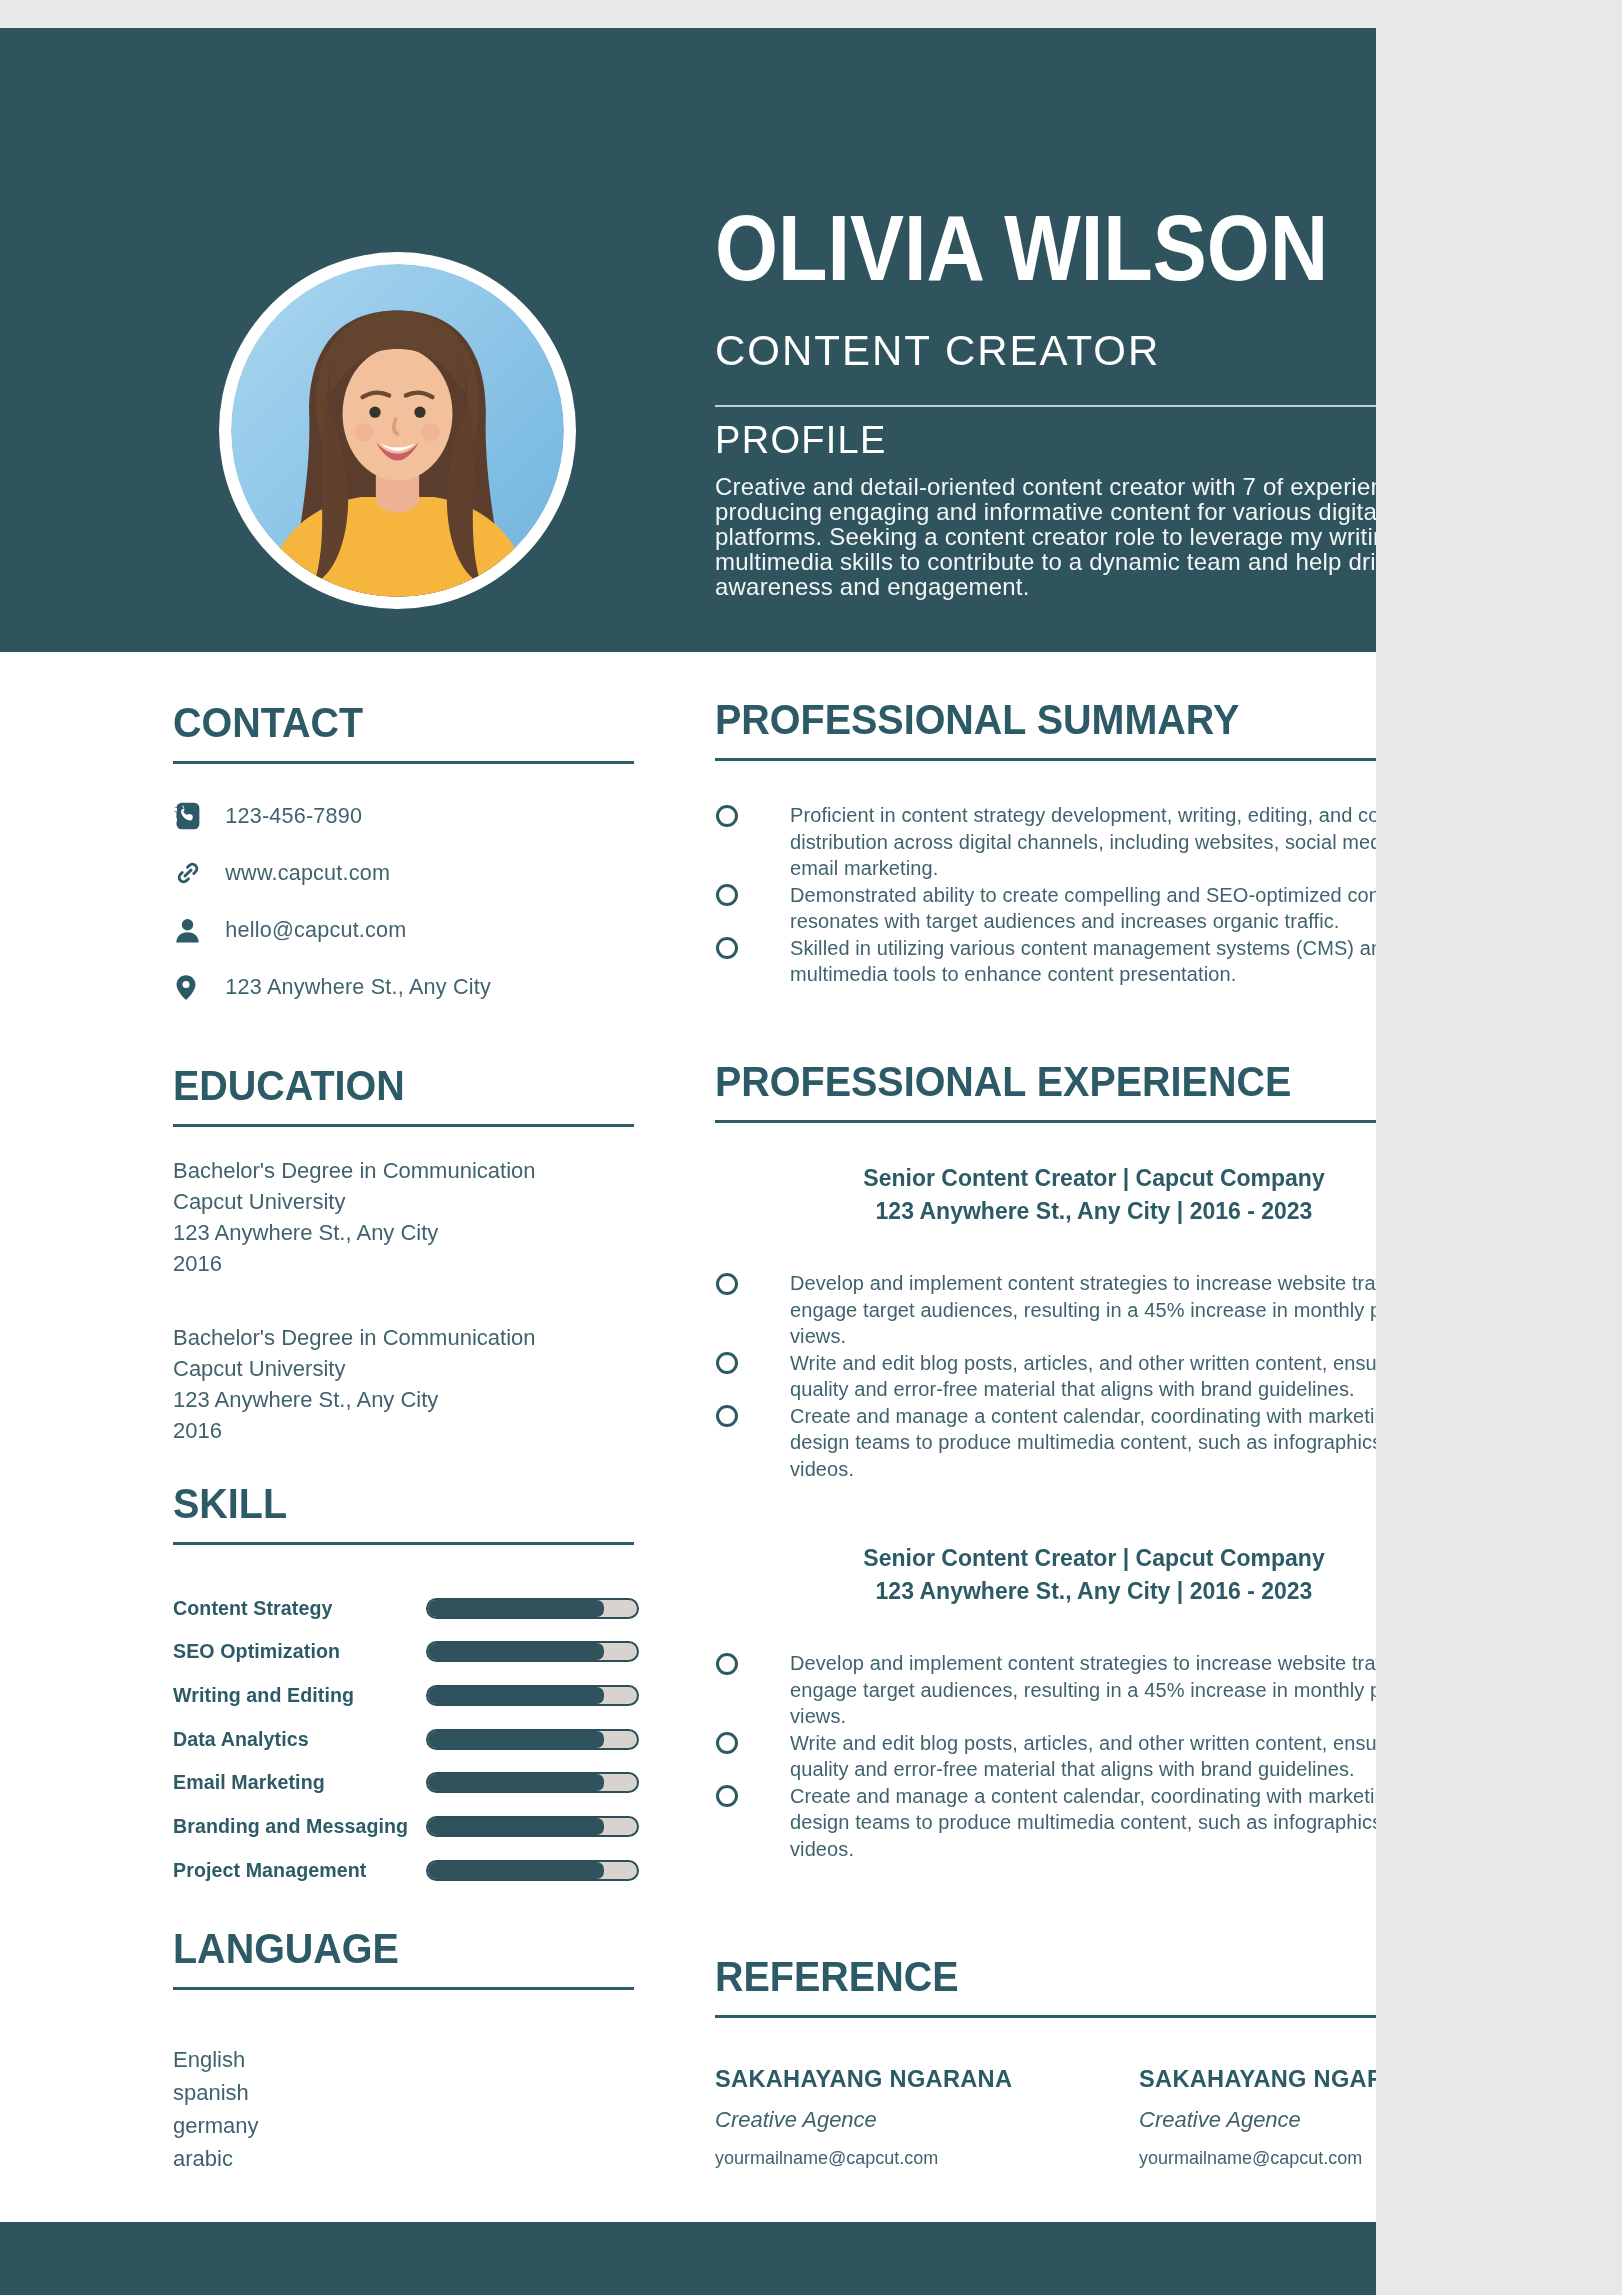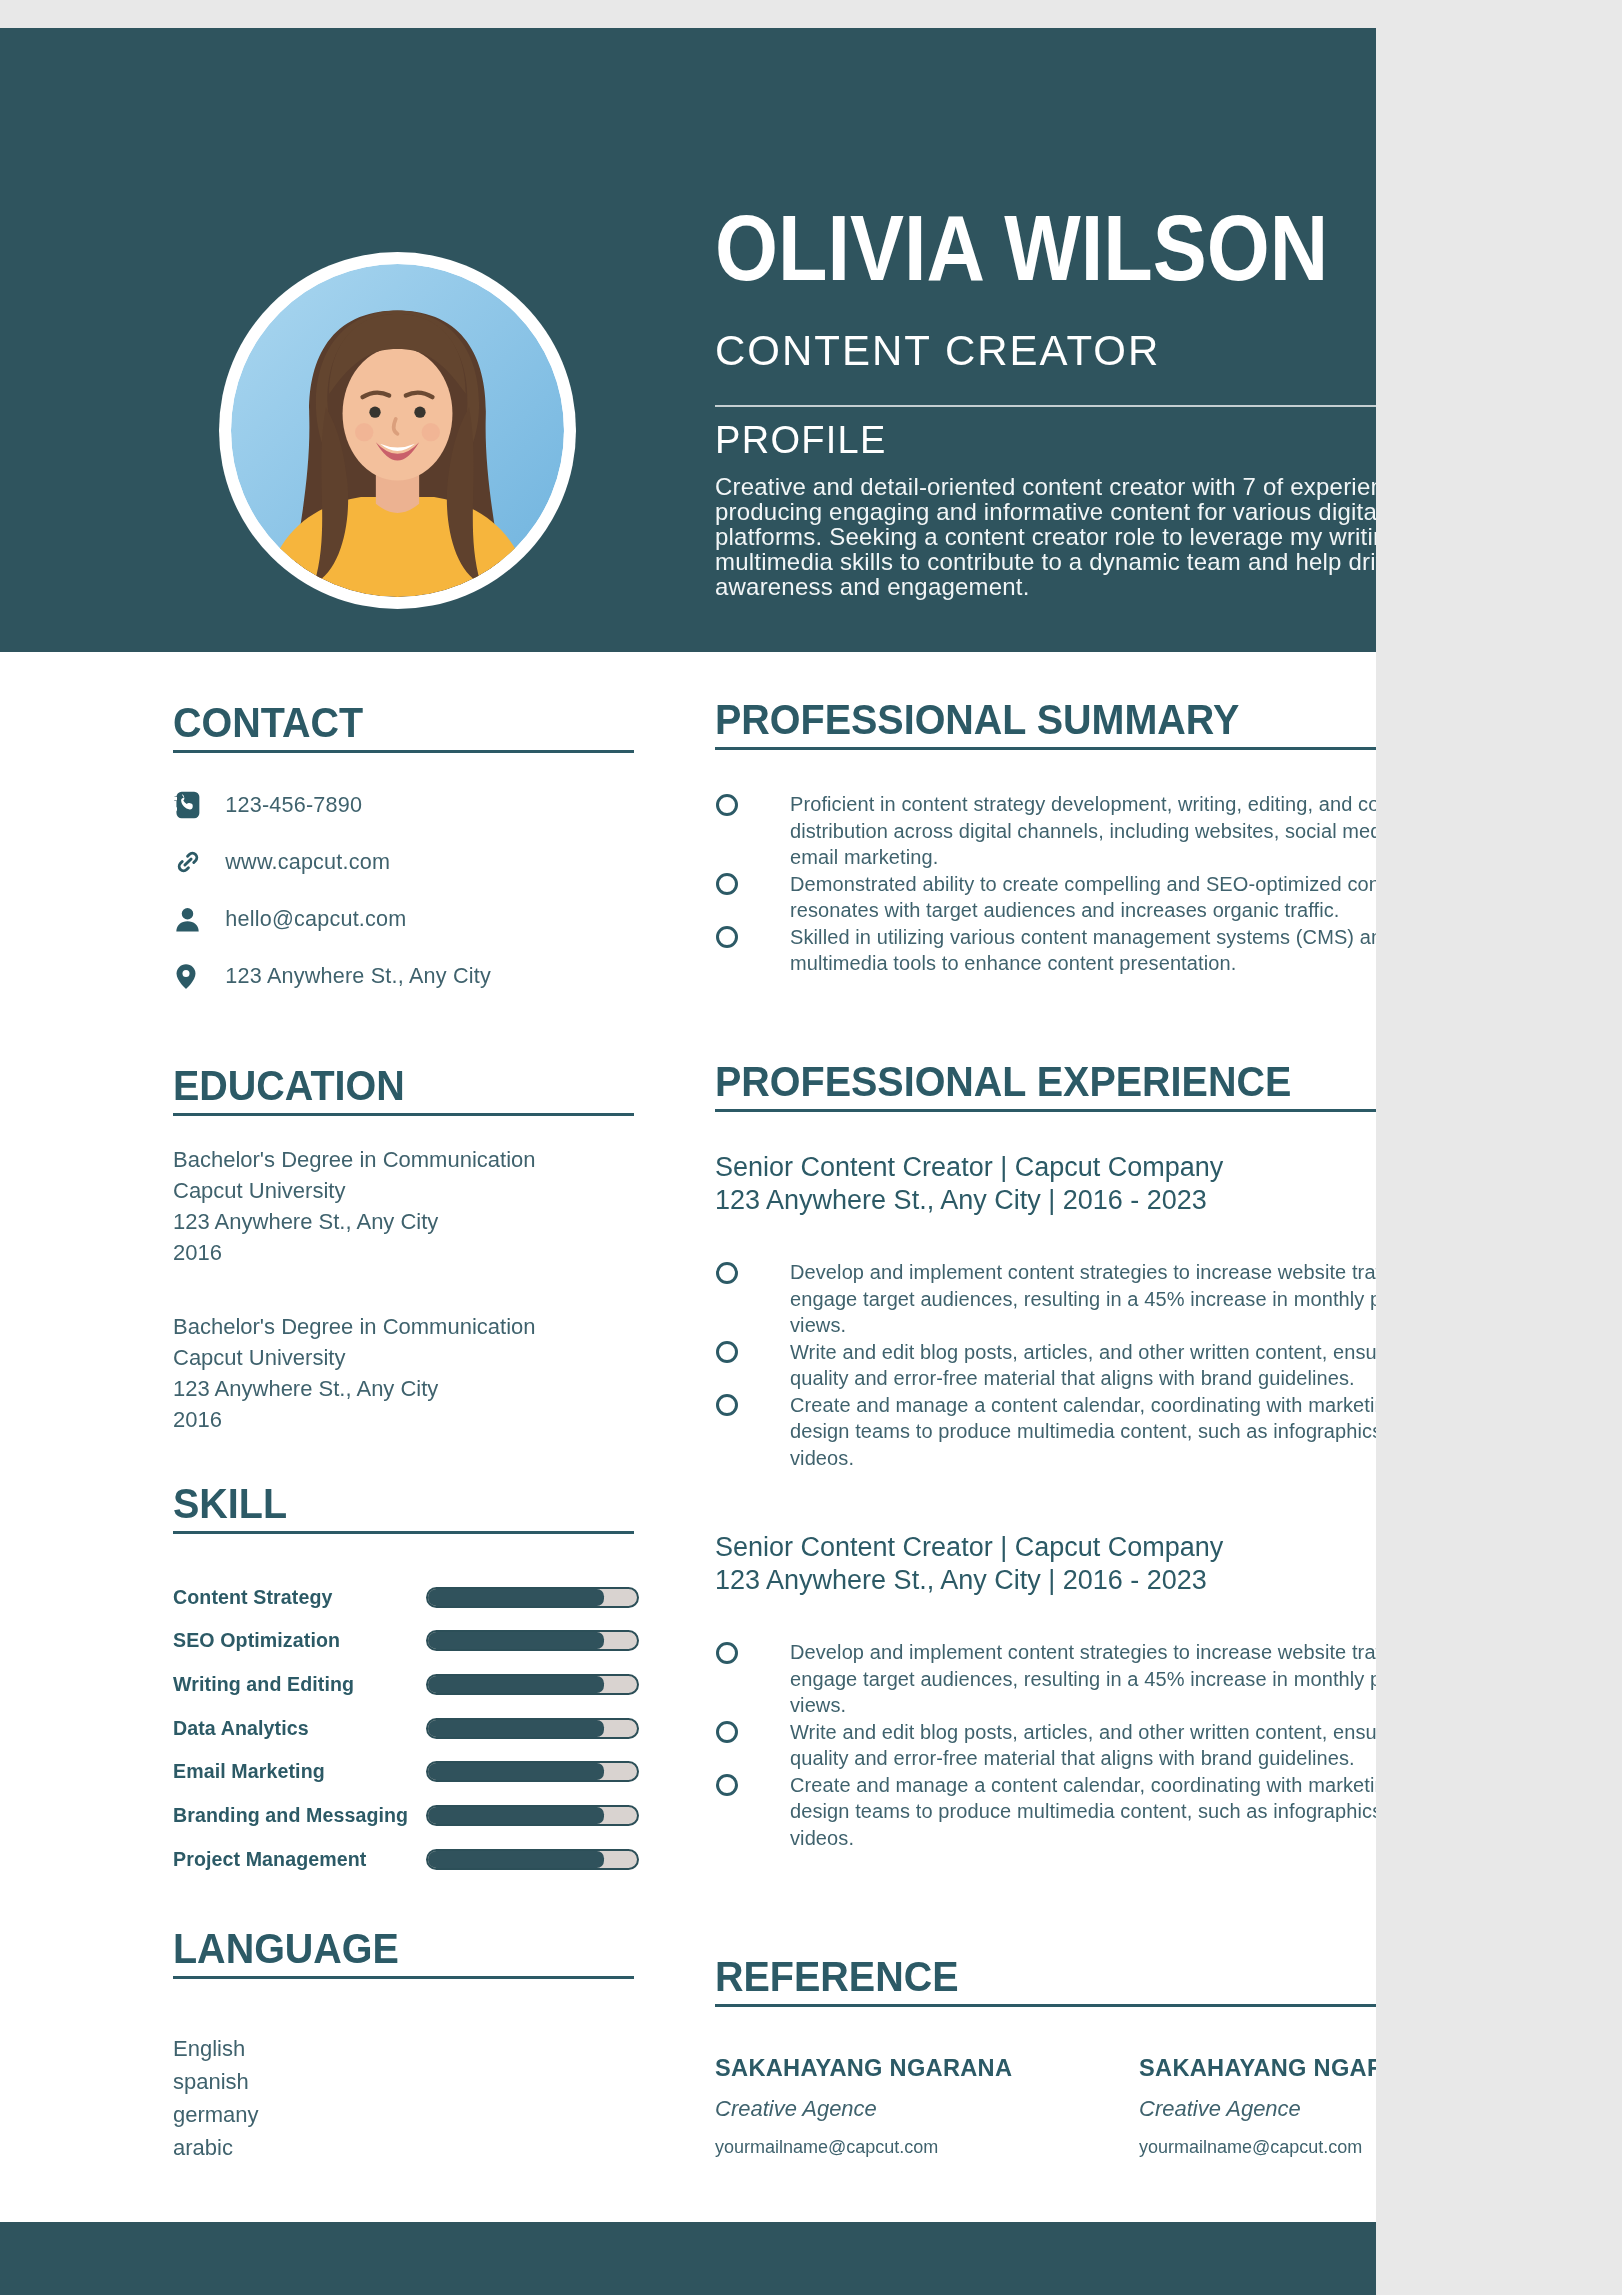--- a/index.html
+++ b/index.html
@@ -31,21 +31,21 @@
     letter-spacing:2px;font-weight:400;white-space:nowrap;}
   .hero-div{position:absolute;left:715px;top:377px;width:751px;height:2px;background:var(--divider);}
   .hero-profile-h{position:absolute;left:715px;top:391px;color:#ffffff;font-size:38px;line-height:42px;
     letter-spacing:1.3px;font-weight:400;}
   .hero-profile-p{position:absolute;left:715px;top:446px;width:769px;color:#F2F6F7;font-size:24px;
     line-height:25px;letter-spacing:0.2px;}
 
   
   .sec{position:absolute;}
   .sec h2{font-size:42px;line-height:42px;font-weight:700;color:var(--heading);
-    padding-bottom:6px;border-bottom:3.9px solid var(--heading);}
+    padding-bottom:17px;border-bottom:3.9px solid var(--heading);}
   .sec h2 .cond{display:inline-block;transform:scaleX(.94);transform-origin:0 50%;white-space:nowrap;}
   .left-col{left:173px;width:461px;}
   .right-col{left:715px;width:758px;}
 
   
   .contact-list{list-style:none;margin-top:37px;}
   .contact-row{display:flex;align-items:center;height:30px;margin-bottom:27px;color:var(--heading);}
   .cicon{width:34px;display:flex;justify-content:flex-start;align-items:center;color:var(--heading);}
   .ctext{margin-left:18.3px;font-size:21.6px;color:var(--body);letter-spacing:0.2px;}
 
@@ -69,21 +69,21 @@
   
   .bullets{list-style:none;}
   .bullets li{display:grid;grid-template-columns:75px 1fr;}
   .ring{width:22px;height:22px;border:3.3px solid var(--heading);border-radius:50%;margin-top:2.6px;margin-left:1.3px;}
   .btxt{font-size:20px;line-height:26.5px;color:var(--body);letter-spacing:0.1px;}
   .sum-bullets{margin-top:41px;}
 
   
   .job{margin-top:39px;}
   .job + .job{margin-top:60px;}
-  .job-head{font-size:27px;line-height:33px;font-weight:400;color:var(--heading);}
+  .job-head{font-size:23px;line-height:33px;font-weight:700;color:var(--heading);text-align:center;}
   .job-bullets{margin-top:42px;}
 
   
   .ref-grid{display:grid;grid-template-columns:424px 424px;margin-top:47px;}
   .ref-name{font-size:23.6px;line-height:29px;font-weight:700;color:var(--heading);letter-spacing:0.3px;}
   .ref-co{margin-top:13px;font-size:22px;line-height:26px;font-style:italic;color:var(--body);}
   .ref-mail{margin-top:12.4px;font-size:18px;line-height:26px;color:var(--body);}
 
   .footbar{position:absolute;left:0;top:2194px;width:1623px;height:101px;background:var(--header-bg);}
 </style>

